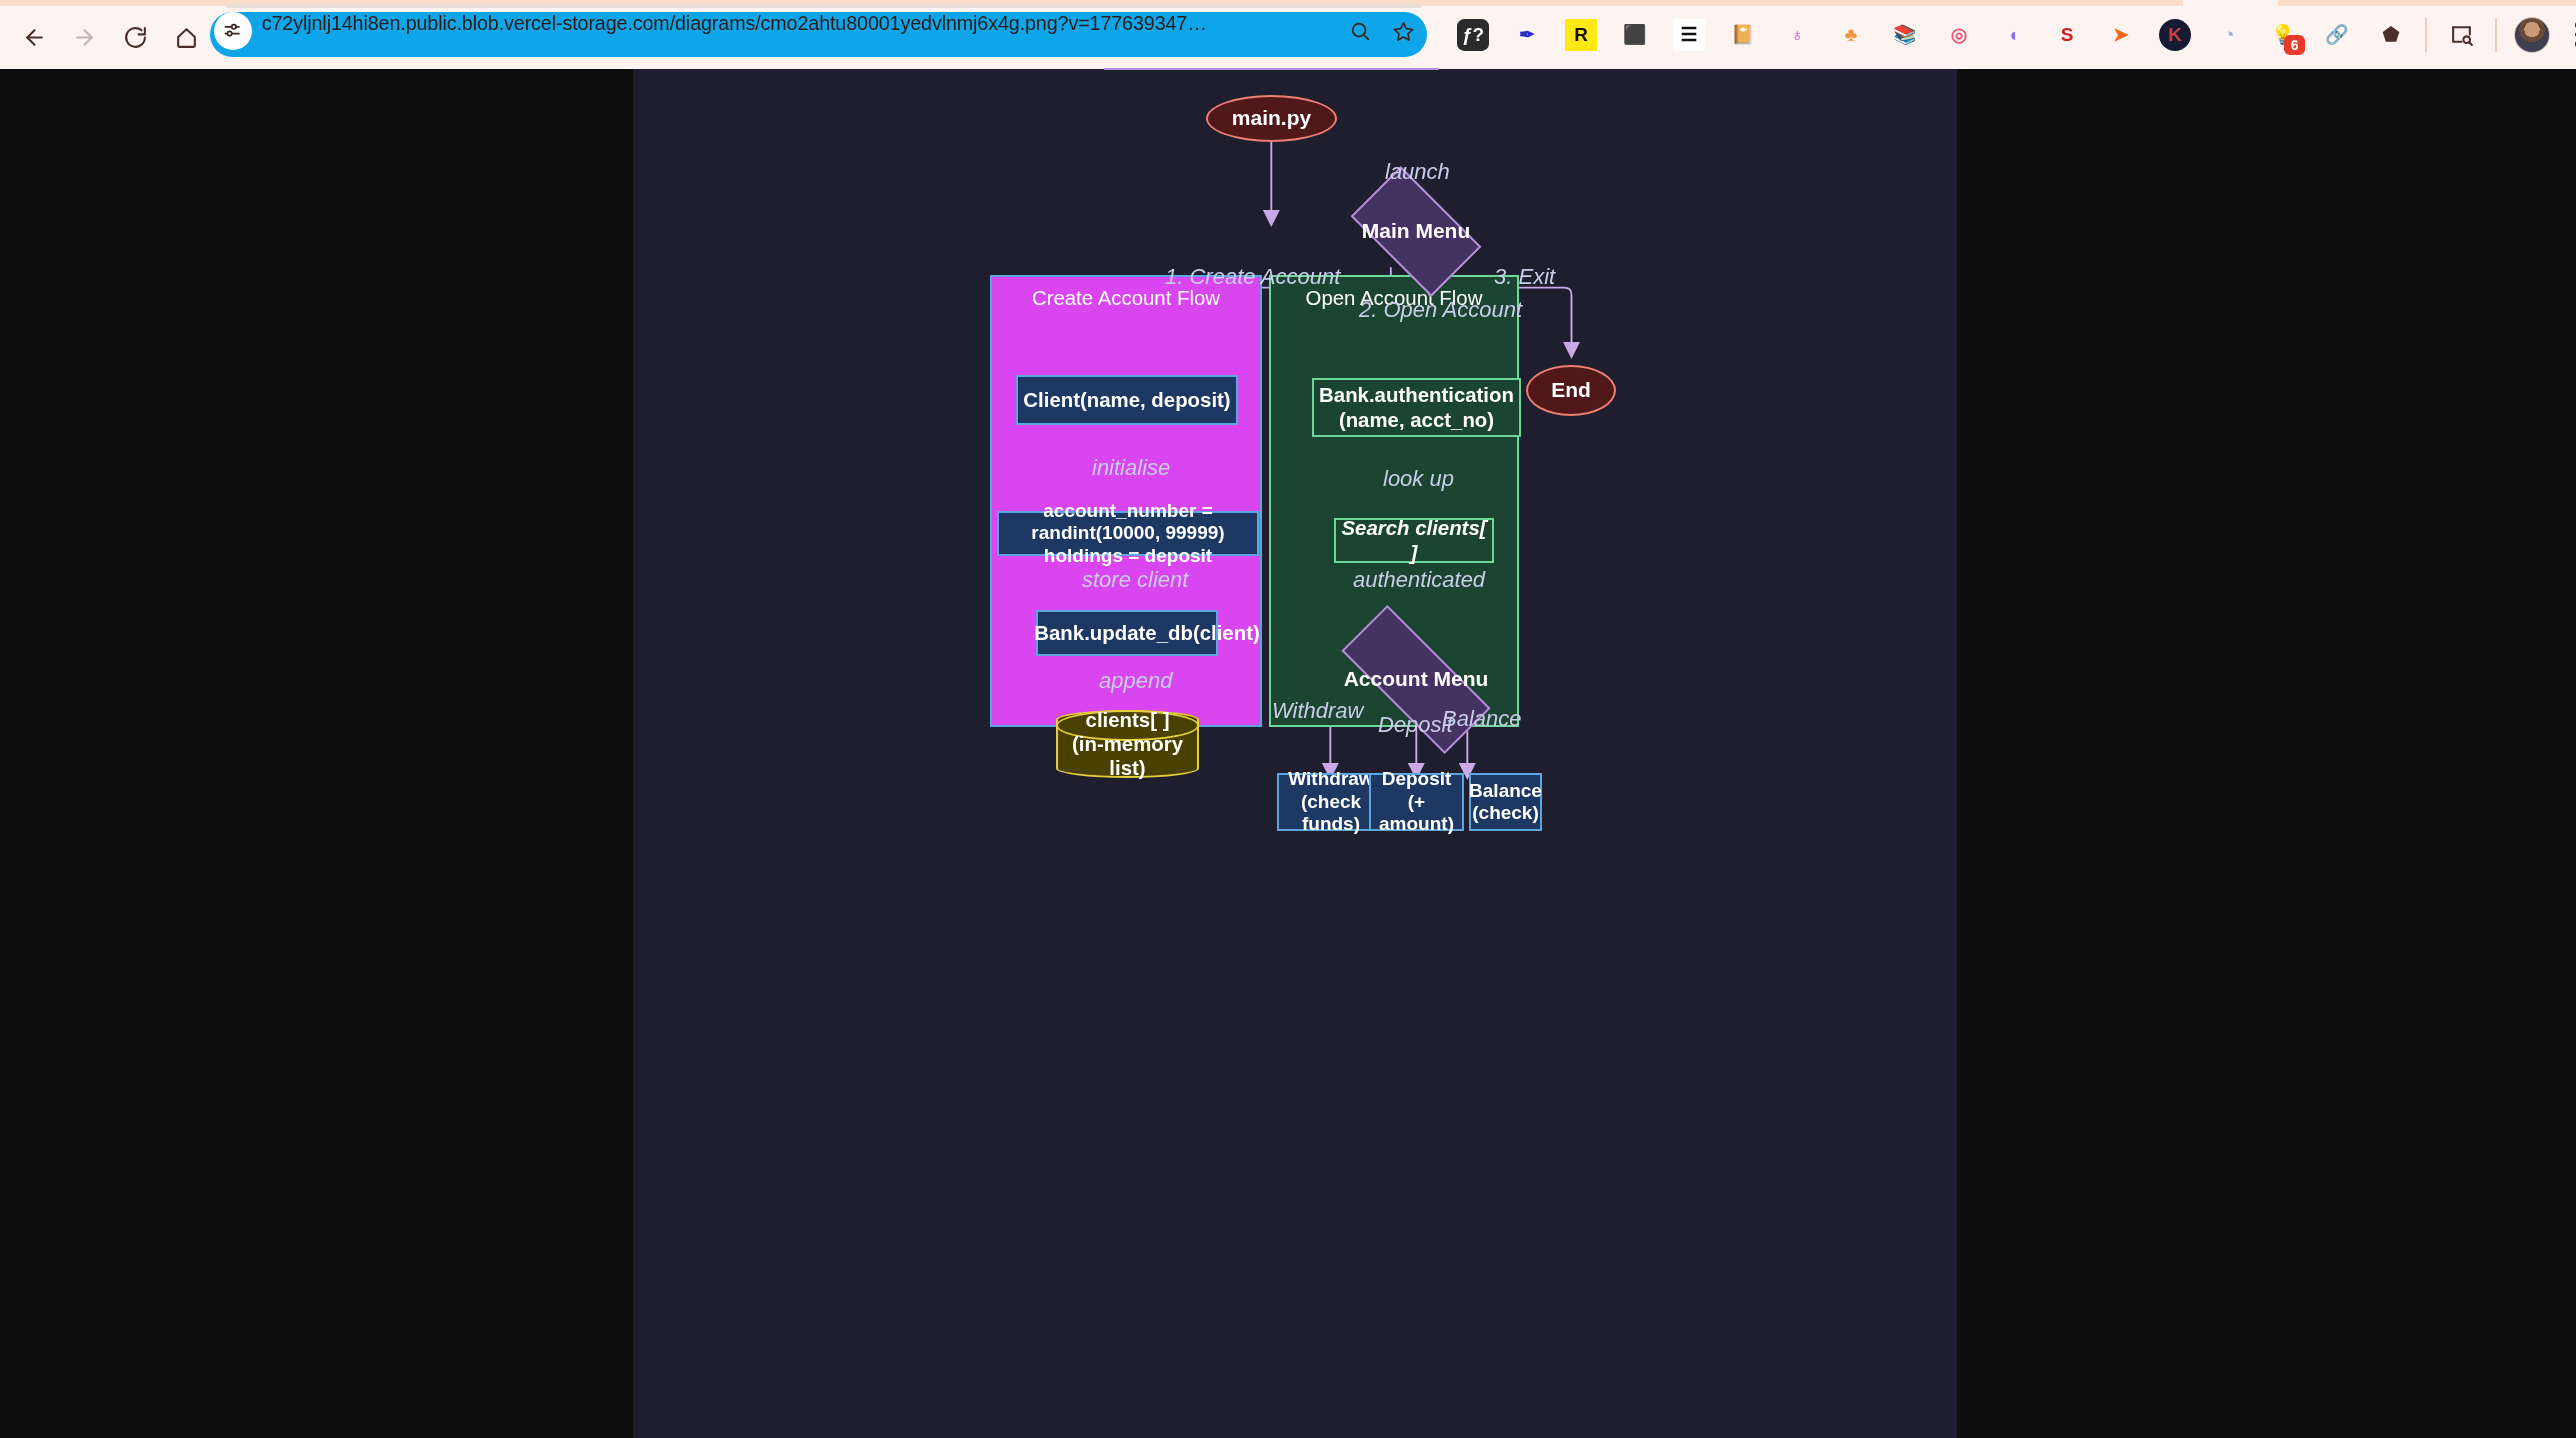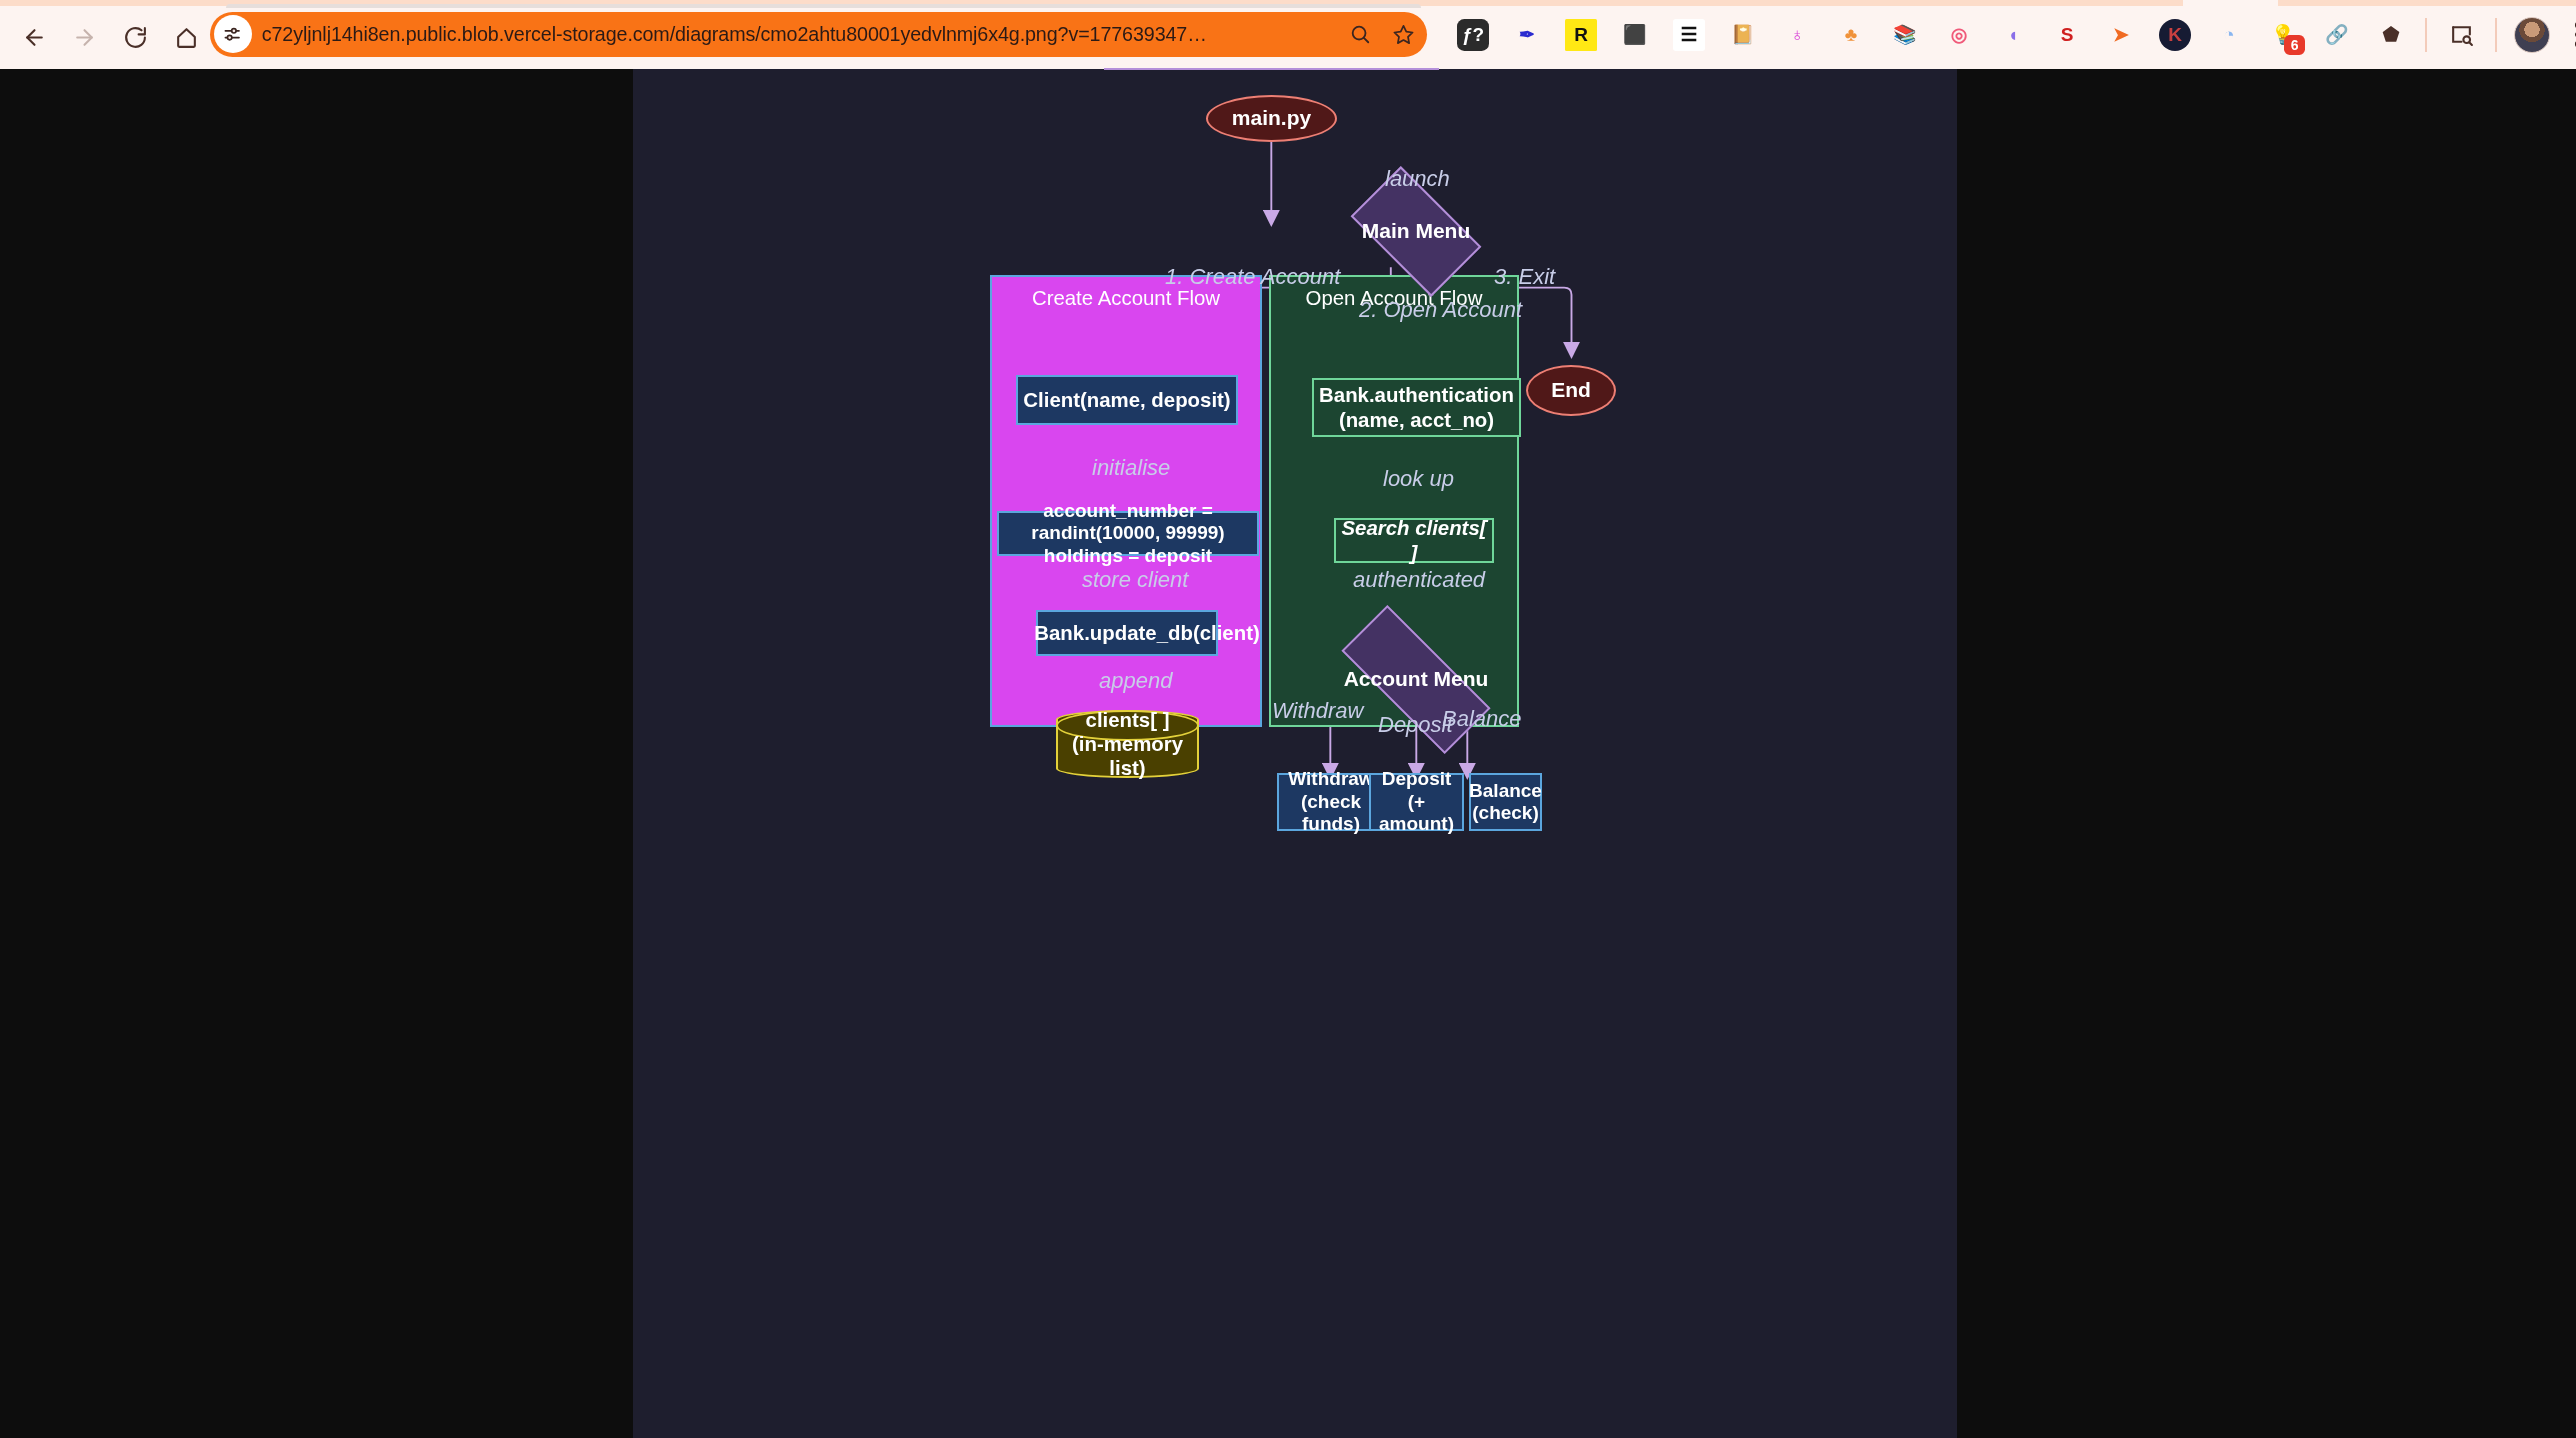--- a/index.html
+++ b/index.html
@@ -35,22 +35,22 @@
     border-radius: 50%;
     color: #4a2f28;
   }
   .nav-btn.first { margin-left: 11.7px; }
   .nav-btn svg { display: block; }
   .nav-btn.disabled { color: #c6b3ad; }
 
   #omnibox {
     position: absolute; left: 210px; top: 11.7px;
     width: 1217px; height: 45px;
-    background: #f97316; border-radius: 23px;
-    display: flex; align-items: center;
+    background: #0ea5e9; border-radius: 23px;
+    display: flex; align-items: flex-start;
   }
   #site-info-chip {
     width: 38px; height: 38px; margin-left: 3.6px; border-radius: 50%;
     background: #ffffff;
     display: flex; align-items: center; justify-content: center;
   }
   #omnibox-url {
     flex: 1; margin-left: 10.2px;
     font-size: 19.7px; color: #2b1a16; letter-spacing: -0.1px;
     white-space: nowrap; overflow: hidden;
@@ -372,21 +372,21 @@
         </div>
       </div>
 
       <div class="node n-process-blue" style="left:836px; top:704px; width:73px; height:58px; font-size:19px;">
         <div>
           <div>Balance</div>
           <div>(check)</div>
         </div>
       </div>
 
-      <div class="edge-label" style="left:752px; top:97px;text-align:right;">launch</div>
+      <div class="edge-label" style="left:752px; top:90px;text-align:right;">launch</div>
       <div class="edge-label" style="left:532px; top:195px;">1. Create Account</div>
       <div class="edge-label" style="left:726px; top:228px;">2. Open Account</div>
       <div class="edge-label" style="left:861px; top:195px;">3. Exit</div>
 
       <div class="edge-label" style="left:459px; top:386px;">initialise</div>
       <div class="edge-label" style="left:449px; top:498px;">store client</div>
       <div class="edge-label" style="left:466px; top:599px;">append</div>
 
       <div class="edge-label" style="left:750px; top:397px;">look up</div>
       <div class="edge-label" style="left:720px; top:498px;">authenticated</div>

